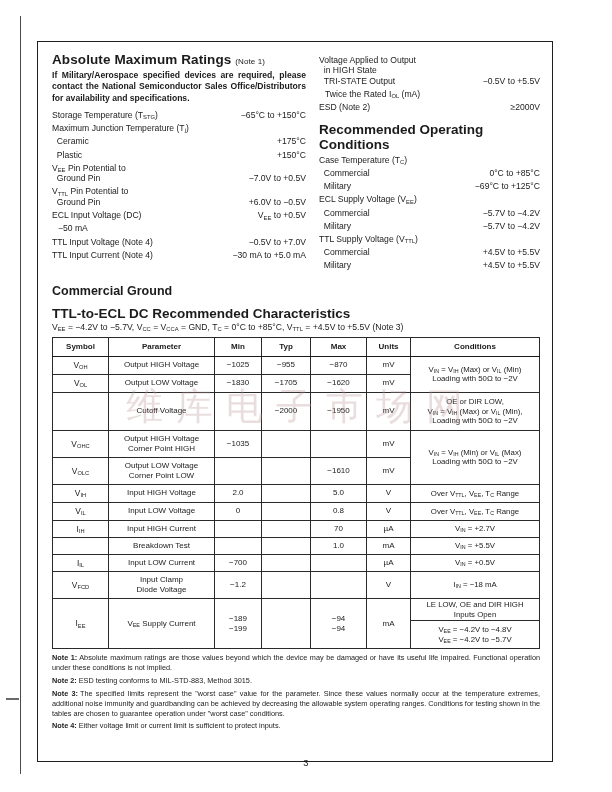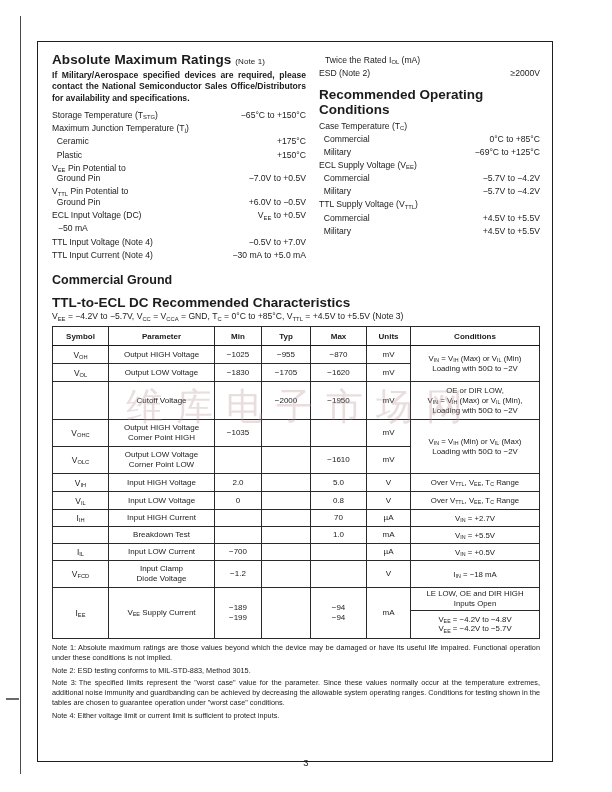--- a/index.html
+++ b/index.html
@@ -41,21 +41,21 @@
   td.cond{text-align:left;padding-left:6px;white-space:pre-wrap;font-size:7.8px;}
   td.top{vertical-align:top;padding-top:3px;}
   td.bot{vertical-align:bottom;padding-bottom:4px;}
   td.units-mid{vertical-align:bottom;padding-bottom:11px;}
   td.nbb{border-bottom:none;}
   td.nbt{border-top:none;}
   tr.h18{height:18px;} tr.h17{height:17px;} tr.h38{height:38px;}
   tr.h27{height:27px;} tr.h22{height:22px;} tr.h28{height:28px;}
   .notes{margin-top:4px;}
   .note{font-size:7.3px;line-height:1.35;text-align:justify;margin-bottom:3px;}
-  .note-label{font-weight:normal;margin-right:2px;}
+  .note-label{font-weight:bold;margin-right:2px;}
   .watermark{
     position:absolute;left:126px;top:354px;font-size:37px;letter-spacing:13px;
     color:rgba(186,150,150,0.32);white-space:nowrap;pointer-events:none;font-weight:normal;margin-top:28px;
   }
   .page-number{position:absolute;left:0;right:0;top:757px;text-align:center;font-size:9.5px;color:#222;}
 </style>
 </head>
 <body>
 
 <div class="outer-left-line"></div>
@@ -121,20 +121,26 @@
           <div class="rrow">
             <div class="rlabel">TTL Input Current (Note 4)</div>
             <div class="rvalue">−30 mA to +5.0 mA</div>
           </div>
         </div>
     </div>
 
     <div class="col-right">
       <div>
 
+          <div class="rrow">
+            <div class="rlabel">Voltage Applied to Output
+  in HIGH State
+  TRI-STATE Output</div>
+            <div class="rvalue">−0.5V to +5.5V</div>
+          </div>
 
           <div class="rrow">
             <div class="rvalue">Twice the Rated I<sub>OL</sub> (mA)</div>
           </div>
 
           <div class="rrow">
             <div class="rlabel">ESD (Note 2)</div>
             <div class="rvalue">≥2000V</div>
           </div>
         </div>

